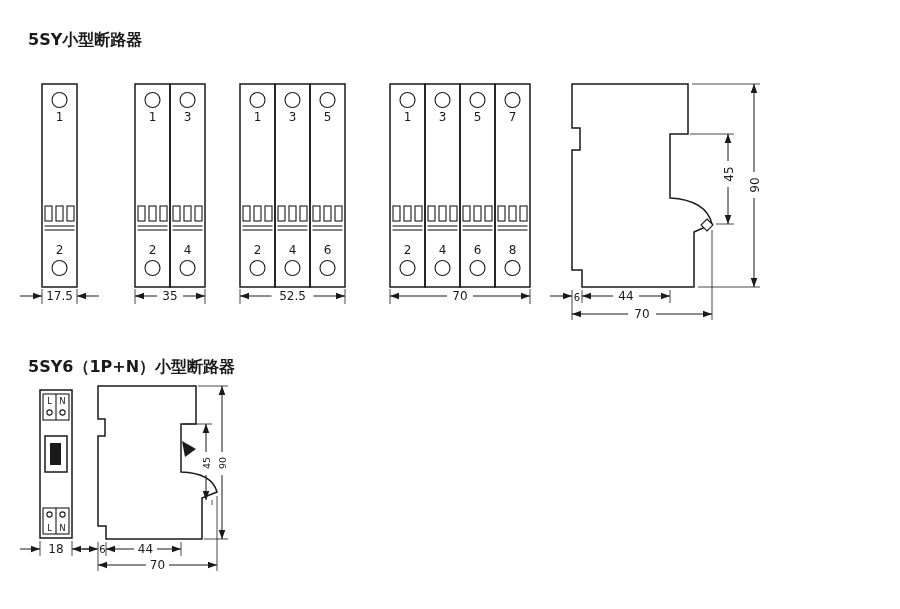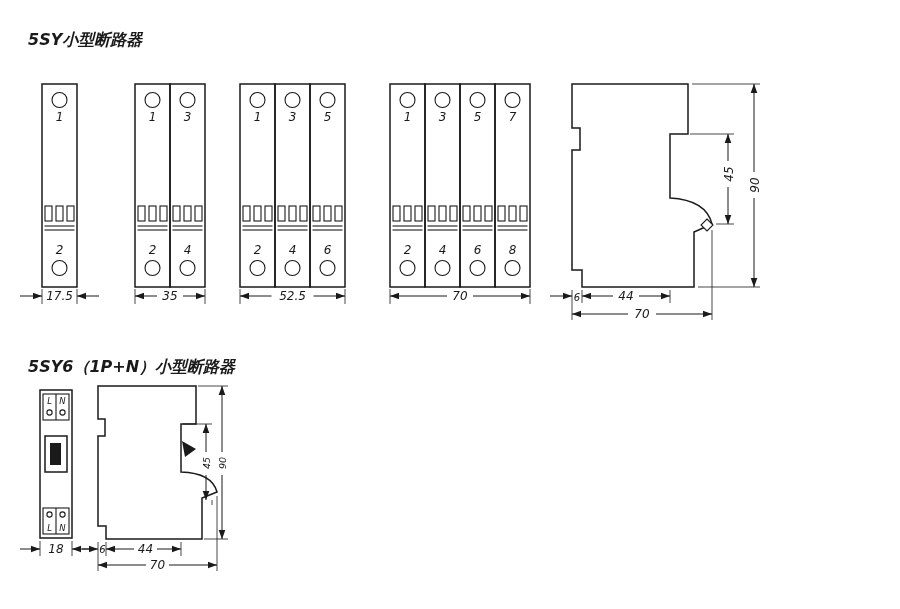--- a/index.html
+++ b/index.html
@@ -1,16 +1,16 @@
 <!DOCTYPE html>
 <html style="--line: #1a1a1a;"><head>
 <meta charset="utf-8">
 <style>
   html,body{margin:0;padding:0;background:#fff;}
-  .canvas{position:relative;width:900px;height:609px;background:#fff;overflow:hidden;font-style:italic;}
+  .canvas{position:relative;width:900px;height:609px;background:#fff;overflow:hidden;}
   svg{color:var(--line,#1a1a1a);display:block;}
   text{fill:var(--line,#1a1a1a);font-family:"DejaVu Sans",sans-serif;}
   .title{font-size:16px;font-weight:bold;}
   .num{font-size:12px;text-anchor:middle;}
   .dim{font-size:12px;text-anchor:middle;}
   .sm{font-size:10px;text-anchor:middle;}
   .tiny{font-size:8.5px;text-anchor:middle;}
   .dim9{font-size:9.5px;text-anchor:middle;}
   .ln{stroke:var(--line,#1a1a1a);fill:none;stroke-width:1.1;}
   .md{stroke-width:1.5;}

